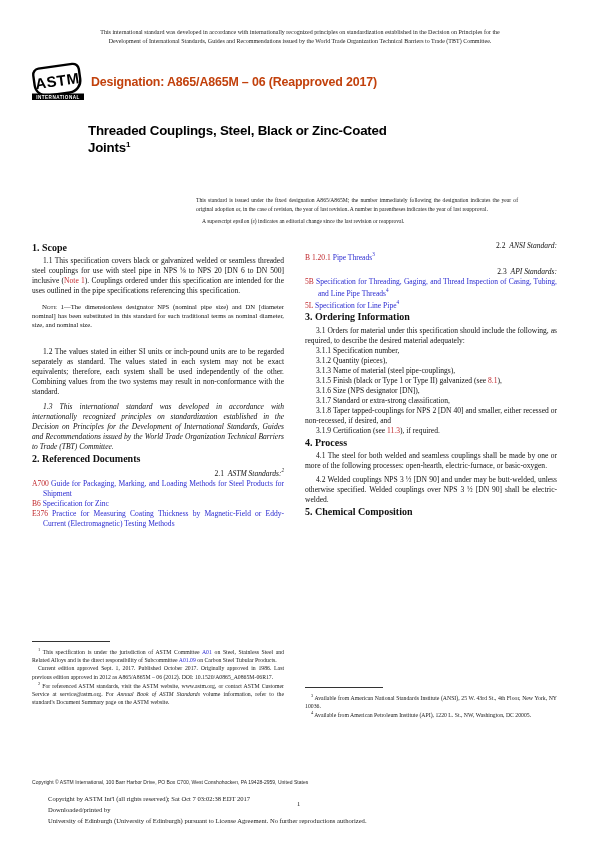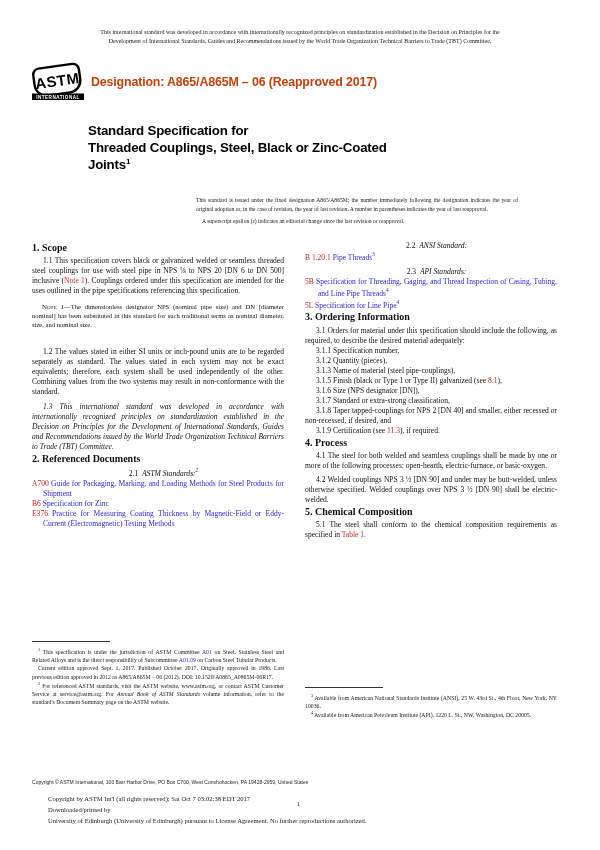--- a/index.html
+++ b/index.html
@@ -144,21 +144,21 @@
   }
   p.note .noteword {
     font-variant: small-caps;
     font-size: 6.9px;
   }
 
   p.subhead {
     margin: 0;
     text-indent: 11px;
     font-style: italic;
-    text-align: center;
+    text-align: right;
   }
   p.subhead .num { font-style: normal; }
 
   
   .ref {
     margin: 0;
     padding-left: 11px;
     text-indent: -11px;
     text-align: justify;
     color: #2a2ad0;
@@ -256,21 +256,20 @@
           <text x="27" y="24" font-family="Liberation Sans, sans-serif" font-size="15" font-weight="bold" text-anchor="middle" fill="#000" letter-spacing="0.5">ASTM</text>
         </g>
         <rect x="2" y="31.5" width="52" height="6.5" fill="#000"></rect>
         <text x="28" y="36.6" font-family="Liberation Sans, sans-serif" font-size="4.6" font-weight="bold" text-anchor="middle" fill="#fff" letter-spacing="0.5">INTERNATIONAL</text>
       </svg>
     </div>
     <div class="desig-text">Designation: A865/A865M – 06 (Reapproved 2017)</div>
   </div>
 
   <div class="title-block">
-    <div>Standard Specification for</div>
     <div>Threaded Couplings, Steel, Black or Zinc-Coated</div>
     <div><span>Joints</span><sup>1</sup></div>
   </div>
 
   <div class="issue-note">
     <p>This standard is issued under the fixed designation A865/A865M; the number immediately following the designation indicates the year of original adoption or, in the case of revision, the year of last revision. A number in parentheses indicates the year of last reapproval.</p>
     <p class="ind">A superscript epsilon (ε) indicates an editorial change since the last revision or reapproval.</p>
   </div>
 
   <div class="col col-left">
@@ -321,21 +320,20 @@
 
     <p class="sub"><span>3.1.9  Certification (see </span><a class="xref" href="#">11.3</a><span>), if required.</span></p>
 
     <h2 class="sec sp-before">4. Process</h2>
 
     <p class="para">4.1  The steel for both welded and seamless couplings shall be made by one or more of the following processes: open-hearth, electric-furnace, or basic-oxygen.</p>
     <p class="para">4.2  Welded couplings NPS 3 ½ [DN 90] and under may be butt-welded, unless otherwise specified. Welded couplings over NPS 3 ½ [DN 90] shall be electric-welded.</p>
 
     <h2 class="sec sp-before">5. Chemical Composition</h2>
 
-    <p class="para"><span>5.1  The steel shall conform to the chemical composition requirements as specified in </span><a class="xref" href="#">Table 1</a><span>.</span></p>
   </div>
 
   <div class="fn-rule fn-rule-left"></div>
   <div class="fn-rule fn-rule-right"></div>
 
   <div class="fnotes fnotes-left">
     <p><sup>1</sup> <span>This specification is under the jurisdiction of ASTM Committee </span><span class="lnk">A01</span><span> on Steel, Stainless Steel and Related Alloys and is the direct responsibility of Subcommittee </span><span class="lnk">A01.09</span><span> on Carbon Steel Tubular Products.</span></p>
     <p>Current edition approved Sept. 1, 2017. Published October 2017. Originally approved in 1986. Last previous edition approved in 2012 as A865/A865M – 06 (2012). DOI: 10.1520/A0865_A0865M-06R17.</p>
     <p><sup>2</sup> <span>For referenced ASTM standards, visit the ASTM website, www.astm.org, or contact ASTM Customer Service at service@astm.org. For </span><span class="it">Annual Book of ASTM Standards</span><span> volume information, refer to the standard's Document Summary page on the ASTM website.</span></p>
   </div>

